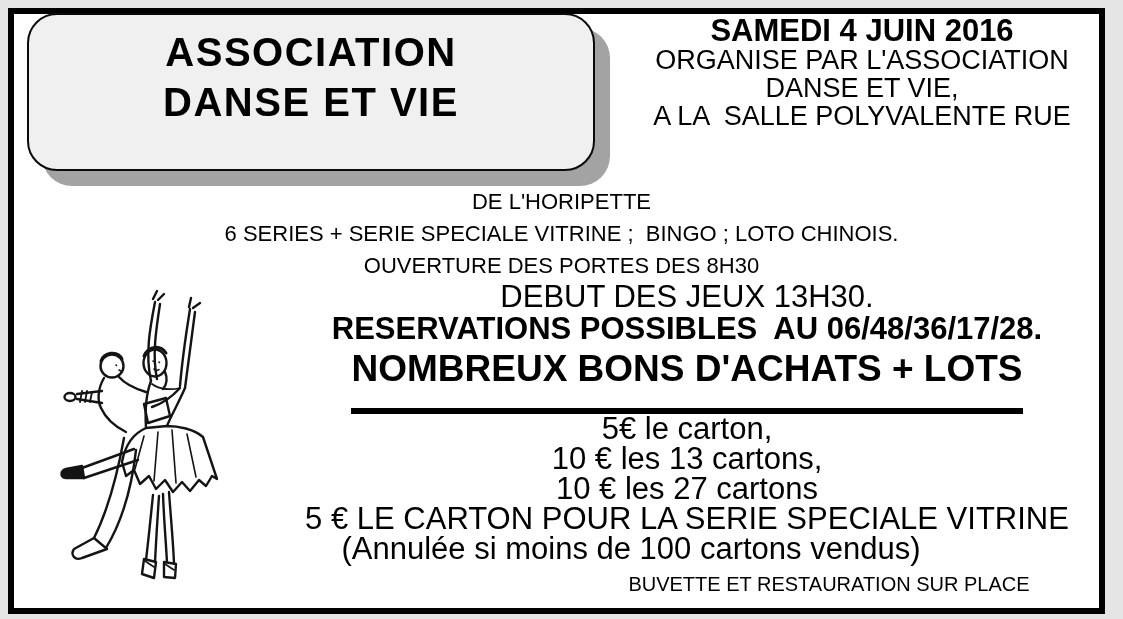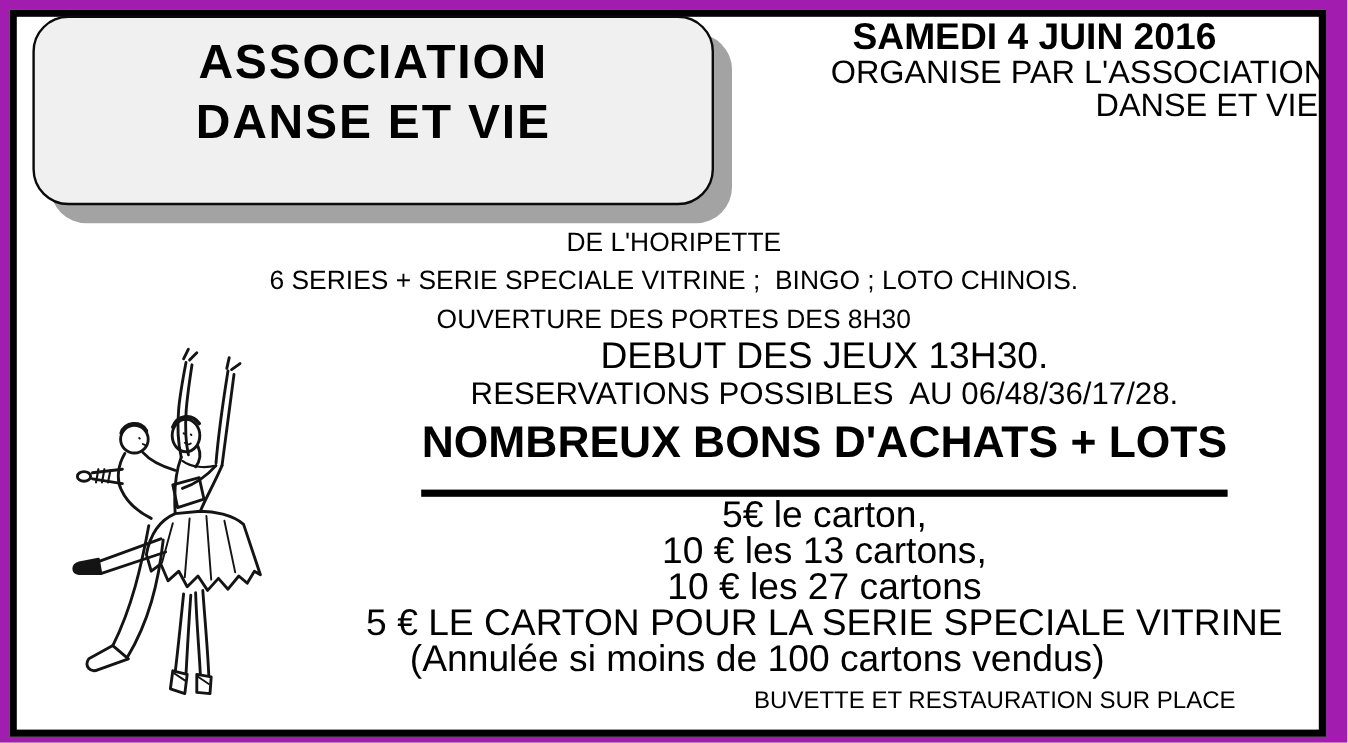--- a/index.html
+++ b/index.html
@@ -1,19 +1,19 @@
 <!DOCTYPE html>
 <html><head>
 <meta charset="utf-8">
 <style>
   html,body{margin:0;padding:0;background:#fff;}
   .page{
     position:relative;
     width:1123px;height:619px;
-    background:#a21caf;
+    background:#e5e5e5;
     font-family:"Liberation Sans",sans-serif;
     color:#000;
     overflow:hidden;
   }
   .frame{
     position:absolute;left:8px;top:8px;
     width:1097px;height:606px;
     border:6px solid #000;
     box-sizing:border-box;
     background:#fff;
@@ -34,34 +34,34 @@
     font-size:40px;font-weight:bold;line-height:50px;
     letter-spacing:1.5px;white-space:pre-wrap;
   }
   .badge .bline:first-child{margin-top:12px;}
   
   .masthead{
     position:absolute;left:618px;top:15px;width:488px;
     text-align:center;z-index:2;
   }
   .masthead .big{font-size:31px;font-weight:bold;line-height:31px;white-space:pre-wrap;}
-  .masthead .reg{font-size:27px;line-height:28px;white-space:pre-wrap;text-align:right;}
+  .masthead .reg{font-size:27px;line-height:28px;white-space:pre-wrap;}
   
   .centerblock{
     position:absolute;left:14px;top:186px;width:1095px;
     text-align:center;z-index:2;
   }
   .centerblock .ln{font-size:22px;line-height:32px;white-space:pre-wrap;}
   
   .besideblock{
     position:absolute;left:270px;top:282px;width:834px;
     text-align:center;z-index:2;
   }
   .besideblock .ln{font-size:31px;line-height:30px;white-space:pre-wrap;box-sizing:border-box;}
-  .besideblock .resa{font-size:26px;font-weight:normal;line-height:33px;white-space:pre-wrap;}
+  .besideblock .resa{font-size:31px;font-weight:bold;line-height:33px;white-space:pre-wrap;}
   .besideblock .prizes{font-size:37px;font-weight:bold;line-height:48px;white-space:pre-wrap;}
   .besideblock .prizes .und{
     display:inline-block;border-bottom:6px solid #000;padding-bottom:19px;line-height:40px;
   }
   .besideblock .cancel{padding-right:112px;}
   .besideblock .buvette{font-size:20px;line-height:30px;padding-left:284px;padding-top:5px;white-space:pre-wrap;box-sizing:border-box;}
   
   .dancers{
     position:absolute;left:56px;top:286px;width:174px;height:296px;z-index:1;
   }
@@ -74,20 +74,21 @@
 
   <div class="badge">
     <div class="bline">ASSOCIATION</div>
     <div class="bline">DANSE ET VIE</div>
   </div>
 
   <div class="masthead">
     <div class="big">SAMEDI 4 JUIN 2016</div>
     <div class="reg">ORGANISE PAR L'ASSOCIATION</div>
     <div class="reg">DANSE ET VIE,</div>
+    <div class="reg">A LA  SALLE POLYVALENTE RUE</div>
   </div>
 
   <div class="centerblock">
     <div class="ln">DE L'HORIPETTE</div>
     <div class="ln">6 SERIES + SERIE SPECIALE VITRINE ;  BINGO ; LOTO CHINOIS.</div>
     <div class="ln">OUVERTURE DES PORTES DES 8H30</div>
   </div>
 
   <div class="besideblock">
     <div class="ln">DEBUT DES JEUX 13H30.</div>

